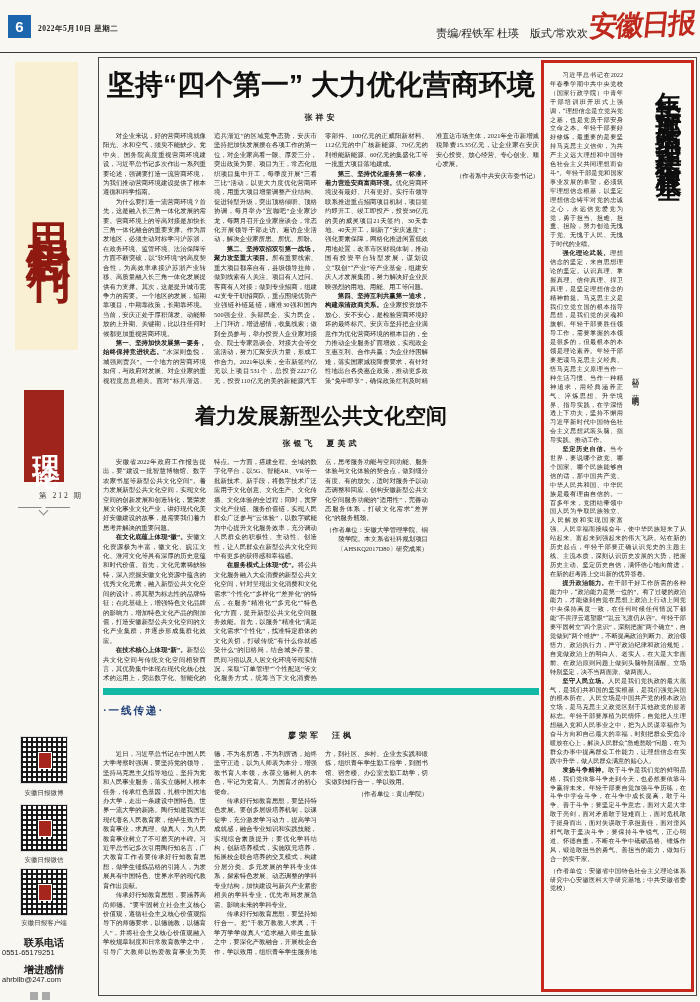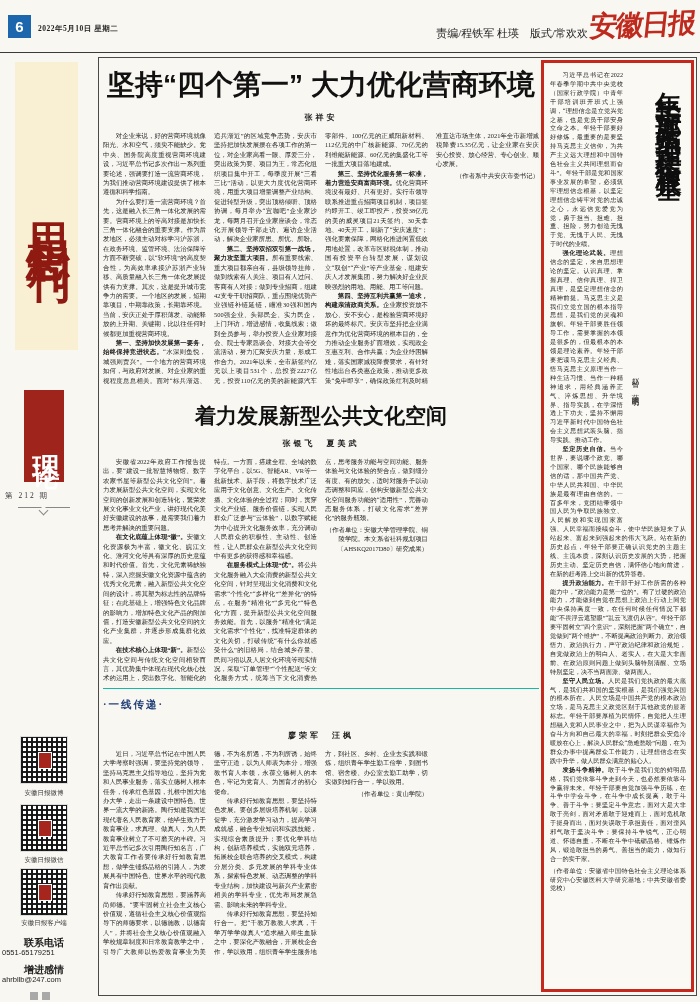--- a/index.html
+++ b/index.html
@@ -32,21 +32,21 @@
     font-size:44px; font-weight:900; letter-spacing:13px;
     text-align:center; padding-top:14px;
   }
   .section-box {
     position:absolute; left:24px; top:390px; width:40px; height:92px;
     background:#9e241c; color:#fff;
     writing-mode:vertical-rl; text-orientation:upright;
     font-size:27px; font-weight:900; letter-spacing:8px;
     text-align:center; padding-top:9px;
   }
-  .issue { position:absolute; left:5px; top:491px; width:78px; text-align:left; font-size:7.5px; letter-spacing:2px; color:#333; }
+  .issue { position:absolute; left:5px; top:491px; width:78px; text-align:right; font-size:7.5px; letter-spacing:2px; color:#333; }
   .issue-rule { position:absolute; left:18px; top:507px; width:52px; border-top:1px solid #888; }
   .issue-rule::after {
     content:""; position:absolute; left:22px; top:-1px; width:6px; height:6px;
     border-right:1px solid #888; border-bottom:1px solid #888; transform:rotate(45deg); background:#f9f7f2;
   }
   .qr {
     position:absolute; left:21px; width:46px; height:46px; background:#fff;
     background-image:
       repeating-linear-gradient(0deg, rgba(20,20,20,.95) 0 2px, transparent 2px 5px),
       repeating-linear-gradient(90deg, #1a1a1a 0 2px, #fff 2px 5px);
@@ -78,21 +78,21 @@
     text-align:justify; overflow:hidden; margin-top:8px;
   }
   .cols p { margin:0; text-indent:2em; font-size:6.4px; line-height:9.4px; }
   .lead { font-weight:bold; }
   .note { text-align:right; text-indent:0 !important; margin-top:2px !important; }
   .a1 { top:8px; }  .a1 .cols { height:262px; }
   .a2 { top:344px; } .a2 .cols { height:234px; }
   .a3 { top:664px; } .a3 .cols { height:212px; }
   .tagline {
     position:absolute; left:4px; top:630px; width:436px;
-    border-top:1px solid #14b8a6; padding-top:5px;
+    border-top:7px solid #14b8a6; padding-top:5px;
   }
   .tagline span { color:#1f3f77; font-weight:900; font-size:10.5px; letter-spacing:2px; }
 
   
   .red-box {
     position:absolute; right:2px; top:2px; width:153px; height:932px;
     border:3px solid #c5281c; background:#fbf9f4; padding:8px 5px 6px 6px;
     overflow:hidden;
   }
   .v-block { float:right; width:58px; height:448px; position:relative; margin-left:5px; }

